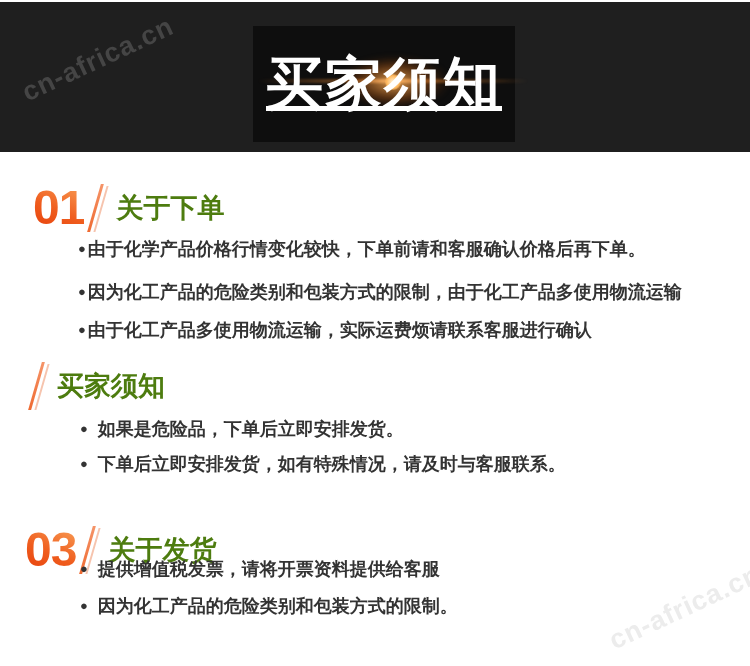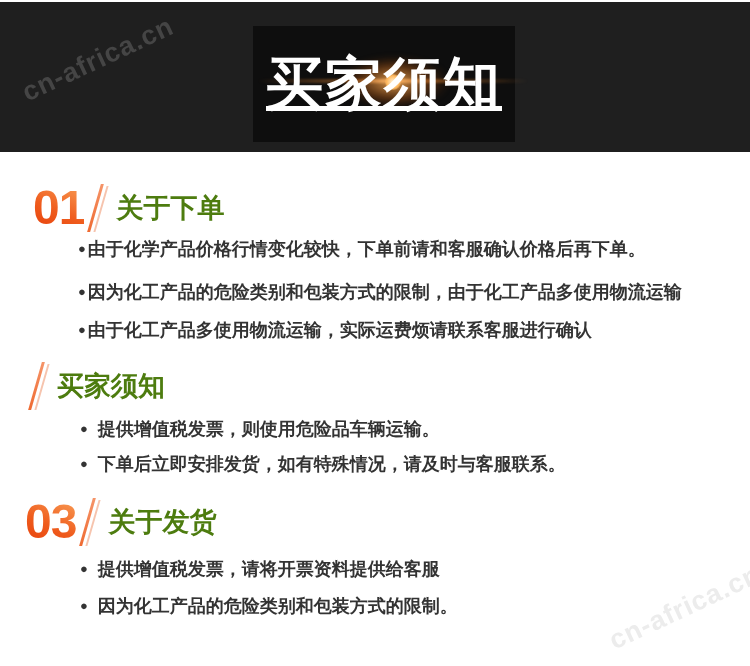--- a/index.html
+++ b/index.html
@@ -116,28 +116,28 @@
 
 <div class="sec-header" style="top:360px;">
   <span class="sec-slash">
       <span class="bar1"></span>
       <span class="bar2"></span>
     </span>
   <span class="sec-title">买家须知</span>
 </div>
 <div class="bullet g2" style="left:80px;top:418px;">
   <span class="dot">●</span>
-  <span>提供增值税发票，则使用危险品车辆运输。</span>
+  <span>如果是危险品，下单后立即安排发货。</span>
 </div>
 <div class="bullet g2" style="left:80px;top:453px;">
   <span class="dot">●</span>
   <span>下单后立即安排发货，如有特殊情况，请及时与客服联系。</span>
 </div>
 
-<div class="sec-header" style="top:496px;">
+<div class="sec-header" style="top:524px;">
   <span class="sec-number">03</span>
   <span class="sec-slash">
       <span class="bar1"></span>
       <span class="bar2"></span>
     </span>
   <span class="sec-title">关于发货</span>
 </div>
 <div class="bullet g2" style="left:80px;top:558px;">
   <span class="dot">●</span>
   <span>提供增值税发票，请将开票资料提供给客服</span>

